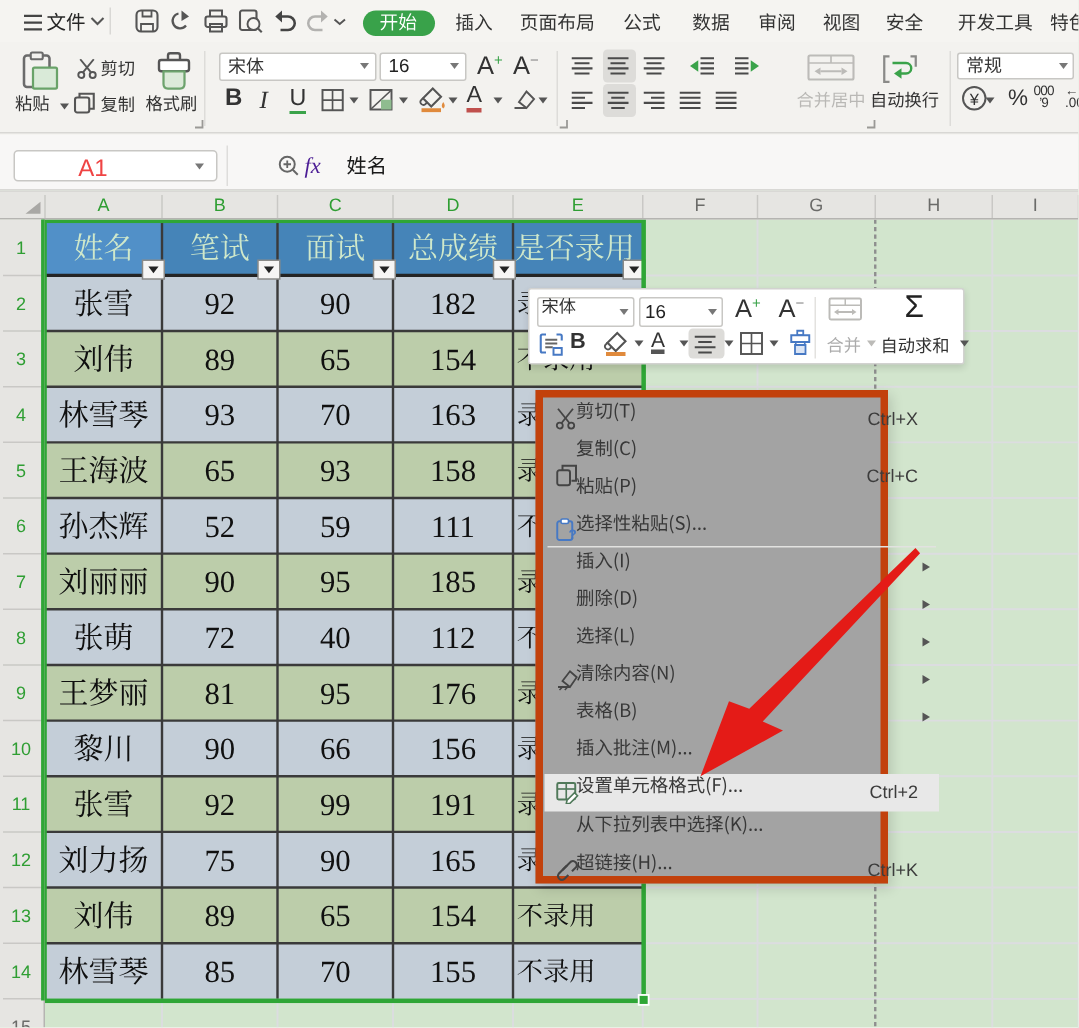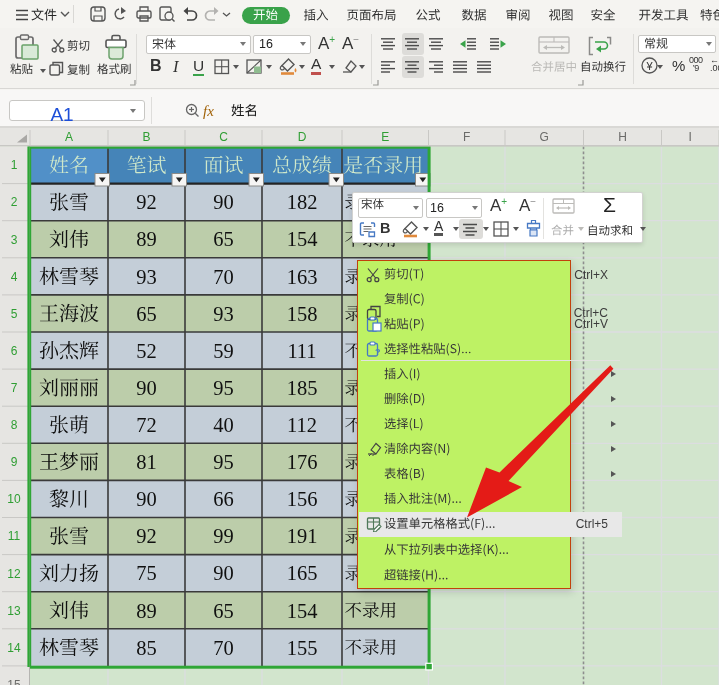--- a/index.html
+++ b/index.html
@@ -2,21 +2,21 @@
 <html><head><meta charset="utf-8"><style>
 *{margin:0;padding:0;box-sizing:border-box}
 html,body{width:719px;height:685px;overflow:hidden;font-family:"Liberation Sans",sans-serif;background:#f5f4f1}
 .abs{position:absolute}
 #page{position:relative;width:719px;height:685px;overflow:hidden}
 #menubar{position:absolute;left:0;top:0;width:719px;height:28px;background:#f5f4f1}
 #ribbon{position:absolute;left:0;top:28px;width:719px;height:61px;background:#f3f2ef;border-bottom:1px solid #d8d7d4}
 #fxbar{position:absolute;left:0;top:89.5px;width:719px;height:37.5px;background:#f8f7f6;border-bottom:1px solid #d9d8d5}
 #sheetsvg{position:absolute;left:0;top:0}
 #minitb{position:absolute;left:352px;top:192px;width:291px;height:51px;background:#fff;border:1px solid #d2d2d0;box-shadow:0 2px 5px rgba(0,0,0,.12);border-radius:2px}
-#ctxmenu{position:absolute;left:357px;top:260px;width:214px;height:329px;background:#bef264;border:1px solid #c2410c;box-shadow:2px 3px 8px rgba(0,0,0,.15)}
+#ctxmenu{position:absolute;left:357px;top:260px;width:235px;height:329px;background:#a3a3a3;border:5px solid #c2410c;box-shadow:2px 3px 8px rgba(0,0,0,.15)}
 .mi{position:absolute;left:1px;width:263px;height:25px}
 .hl{background:#e8e8e8}
 .sc{position:absolute;right:14px;top:0;height:25px;line-height:25px;font-size:12px;color:#3c3c3c}
 .sub{position:absolute;right:6px;top:9px;width:0;height:0;border-left:5px solid #555;border-top:3.5px solid transparent;border-bottom:3.5px solid transparent}
 .vline{position:absolute;width:1px;background:#dddcd9}
 .dd{position:absolute;width:0;height:0;border-left:3.5px solid transparent;border-right:3.5px solid transparent;border-top:4px solid #555}
 .box{position:absolute;background:#fff;border:1px solid #c8c7c4;border-radius:2px}
 .press{position:absolute;background:#dddcd9;border-radius:3px}
 #uitext,#arrowsvg{position:absolute;left:0;top:0;pointer-events:none}
 </style></head>
@@ -220,30 +220,30 @@
       </svg>
       <svg class="abs" style="left:373px;top:52px" width="6" height="6">
         <path d="M5 0 v5 h-5" fill="none" stroke="#9a9996" stroke-width="1.2"></path>
       </svg>
       <svg class="abs" style="left:578px;top:52px" width="6" height="6">
         <path d="M5 0 v5 h-5" fill="none" stroke="#9a9996" stroke-width="1.2"></path>
       </svg>
     </div>
 <div id="fxbar">
       <div class="box" style="left:8.5px;top:10.5px;width:136px;height:21px;border-radius:3px"></div>
-      <div class="abs" style="left:32px;top:14px;width:60px;text-align:center;font-size:19px;color:#1d4ed8">A1</div>
+      <div class="abs" style="left:32px;top:14px;width:60px;text-align:center;font-size:16px;color:#ef4444">A1</div>
       <div class="dd" style="left:130px;top:19px;border-top-color:#777"></div>
       <div class="abs" style="left:151px;top:7px;width:1px;height:27px;background:#dedddb"></div>
       <svg class="abs" style="left:185px;top:13px" width="15" height="15">
         <circle cx="6.5" cy="6.5" r="5" fill="none" stroke="#666" stroke-width="1.3"></circle>
         <line x1="4" y1="6.5" x2="9" y2="6.5" stroke="#666" stroke-width="1.2"></line>
         <line x1="6.5" y1="4" x2="6.5" y2="9" stroke="#666" stroke-width="1.2"></line>
         <line x1="10.2" y1="10.2" x2="13.5" y2="13.5" stroke="#666" stroke-width="1.3"></line>
       </svg>
-      <div class="abs" style="left:203px;top:13px;font-family:'Liberation Serif';font-style:italic;font-size:15px;color:#a16207">fx</div>
+      <div class="abs" style="left:203px;top:13px;font-family:'Liberation Serif';font-style:italic;font-size:15px;color:#4c1d95">fx</div>
     </div>
 <svg id="sheetsvg" width="719" height="685">
       <defs>
         <path id="f59d3" d="M257 799C285 800 292 810 295 822L194 843C187 786 172 699 154 608H43L52 579H148C125 470 99 360 78 294C122 259 175 211 222 161C180 76 120 0 38 -62L50 -76C142 -21 208 46 256 123C285 88 310 53 325 22C379 -12 426 65 290 183C348 301 372 435 387 570C408 573 417 575 425 584L354 649L316 608H217C234 681 248 749 257 799ZM846 360 801 302H709V544H933C947 544 957 549 960 560C927 591 875 632 875 632L829 573H709V801C732 803 740 812 742 826L645 837V573H514C532 624 547 677 560 731C582 731 592 741 596 753L495 775C475 625 434 469 386 362L402 354C441 406 475 471 503 544H645V302H448L456 272H645V-10H370L378 -39H949C963 -39 972 -34 975 -23C941 8 888 51 888 51L841 -10H709V272H903C917 272 927 277 929 288C898 319 846 360 846 360ZM133 288C159 371 187 478 211 579H323C312 452 291 328 247 217C216 240 178 263 133 288Z"></path>
         <path id="f540d" d="M518 805 412 839C340 685 195 505 56 402L67 390C155 439 241 511 316 588C361 543 410 479 423 427C490 379 542 515 332 604C355 629 377 654 397 679H732C601 460 341 278 38 179L47 161C146 186 238 219 322 257V-79H333C366 -79 388 -62 388 -57V-1H811V-75H821C844 -75 877 -59 878 -52V258C898 262 914 269 921 278L838 342L800 300H408C584 396 721 522 814 667C841 668 853 670 861 679L787 752L737 709H420C442 738 462 766 479 794C505 790 513 794 518 805ZM388 270H811V28H388Z"></path>
         <path id="f7b14" d="M842 489 772 554 769 553C798 569 802 633 713 674H940C954 674 964 679 966 690C934 721 882 761 882 761L835 704H621C634 731 645 759 656 787C678 786 689 795 693 806L595 835C569 720 525 597 483 519L499 510C538 553 575 611 606 674H670C698 645 724 599 728 560C739 551 749 548 759 550C602 499 318 441 88 416L91 396C202 402 320 414 431 428V318L144 289L154 261L431 289V184L44 144L55 116L431 155V30C431 -31 455 -47 553 -47H703C913 -47 950 -37 950 -3C950 11 943 18 917 26L915 151H902C889 94 876 45 868 30C863 22 857 18 842 17C821 15 770 14 705 14H560C505 14 497 21 497 41V162L926 206C939 207 949 214 950 225C916 249 859 284 859 284L820 224L497 191V296L807 327C820 328 830 335 831 346C798 370 744 404 744 404L706 346L497 325V422V438C607 454 708 472 791 491C816 480 833 480 842 489ZM314 808 215 839C182 702 122 566 62 479L77 469C132 521 183 593 226 675H288C315 638 340 580 338 532C391 482 451 593 321 675H513C527 675 537 680 539 691C510 720 462 758 462 758L420 705H241C253 732 265 760 276 789C298 788 310 797 314 808Z"></path>
         <path id="f8bd5" d="M793 807 782 801C810 769 843 714 851 672C911 625 973 745 793 807ZM107 834 95 826C137 780 191 701 206 642C274 595 323 737 107 834ZM228 531C247 535 261 542 265 549L200 604L167 569H39L48 539H166V90C166 72 161 66 130 49L173 -31C182 -27 194 -15 200 4C271 78 333 151 365 189L354 201L228 105ZM594 463 554 413H319L327 383H457V98C388 80 331 66 298 60L337 -14C346 -10 353 -2 357 9C495 64 600 109 675 142L671 156L519 115V383H641C655 383 664 388 666 399C639 427 594 463 594 463ZM885 658 839 600H724C723 662 723 727 724 792C749 795 758 806 759 819L655 832C655 751 656 674 658 600H305L313 571H660C672 296 713 81 847 -31C882 -65 939 -92 963 -64C972 -54 969 -36 944 1L959 152L947 154C935 113 919 67 908 41C900 22 895 21 881 35C766 126 732 331 725 571H943C957 571 967 576 970 587C937 617 885 658 885 658Z"></path>
         <path id="f9762" d="M115 583V-76H125C159 -76 180 -60 180 -55V3H817V-69H827C858 -69 884 -53 884 -47V548C906 551 917 558 925 565L847 627L813 583H447C473 623 505 681 531 731H933C947 731 957 736 960 747C924 779 866 824 866 824L815 760H46L55 731H444C436 683 425 624 416 583H191L115 616ZM180 33V555H341V33ZM817 33H653V555H817ZM404 555H590V403H404ZM404 374H590V220H404ZM404 190H590V33H404Z"></path>
         <path id="f603b" d="M260 835 249 828C293 787 349 717 365 663C436 617 485 760 260 835ZM373 245 277 255V15C277 -38 296 -52 390 -52H534C733 -52 769 -42 769 -10C769 3 762 11 737 18L734 131H722C711 80 699 36 691 21C686 12 681 10 667 9C649 7 600 6 537 6H396C348 6 343 10 343 27V221C361 224 371 232 373 245ZM177 223 159 224C157 147 114 76 72 49C53 36 42 15 51 -3C63 -22 98 -17 122 2C159 32 202 108 177 223ZM771 229 759 222C807 169 868 80 880 13C950 -40 1003 116 771 229ZM455 288 443 280C492 240 546 169 554 110C619 61 668 210 455 288ZM259 300V339H738V285H748C769 285 802 300 803 307V602C820 605 835 612 841 619L763 679L728 640H593C643 686 695 744 729 788C750 784 763 791 769 802L670 842C643 783 599 699 561 640H265L194 673V279H205C231 279 259 294 259 300ZM738 611V368H259V611Z"></path>
         <path id="f6210" d="M669 815 660 804C707 781 767 734 789 695C857 664 880 798 669 815ZM142 637V421C142 254 131 74 32 -71L45 -83C192 58 207 260 207 414H388C384 244 372 156 353 138C346 130 338 128 323 128C305 128 256 132 228 135V118C254 114 283 106 293 97C304 87 307 69 307 51C341 51 374 61 395 81C430 113 445 207 451 407C471 409 483 414 490 422L416 481L379 442H207V608H535C549 446 580 301 640 184C569 87 476 1 358 -60L366 -73C492 -23 591 50 667 135C708 70 760 15 824 -26C873 -60 933 -86 956 -55C964 -45 961 -30 930 5L947 154L934 157C922 116 903 67 891 44C882 23 875 23 856 37C795 73 747 124 710 186C776 274 822 370 853 465C881 464 890 470 894 483L789 514C767 422 731 330 680 245C633 349 609 475 599 608H930C944 608 954 613 956 624C923 654 868 697 868 697L820 637H597C594 690 592 743 593 797C617 800 626 812 628 825L526 836C526 768 528 701 533 637H220L142 671Z"></path>
@@ -731,28 +731,20 @@
             </g>
           </svg></span>
       </div>
       <div class="mi" style="top:40px">
         <span class="sc">Ctrl+C</span>
         <span class="abs" style="left:7px;top:4px"><svg width="16" height="16">
             <rect x="1.5" y="4.5" width="8.5" height="10" rx="1.5" fill="none" stroke="#444" stroke-width="1.3"></rect>
             <path d="M5 4.5 v-3 h9 v10 h-3" fill="none" stroke="#444" stroke-width="1.3"></path>
           </svg></span>
       </div>
-      <div class="mi" style="top:51.4px">
-        <span class="sc">Ctrl+V</span>
-        <span class="abs" style="left:7px;top:4px"><svg width="16" height="16">
-            <rect x="1.5" y="2.5" width="10" height="12.5" rx="1.5" fill="none" stroke="#4779c4" stroke-width="1.3"></rect>
-            <rect x="4" y="1" width="5" height="3" rx="1" fill="#fff" stroke="#4779c4" stroke-width="1.1"></rect>
-            <rect x="7" y="7" width="8" height="8" fill="#fff" stroke="#4779c4" stroke-width="1.2"></rect>
-          </svg></span>
-      </div>
       <div class="mi" style="top:76.4px">
         <span class="abs" style="left:7px;top:4px"><svg width="16" height="16">
             <rect x="1.5" y="2.5" width="10" height="12.5" rx="1.5" fill="none" stroke="#4779c4" stroke-width="1.3"></rect>
             <rect x="4" y="1" width="5" height="3" rx="1" fill="#fff" stroke="#4779c4" stroke-width="1.1"></rect>
             <text x="9" y="14" font-size="9" fill="#4779c4" font-weight="bold">?</text>
           </svg></span>
       </div>
       <div class="mi" style="top:101.3px">
         <span class="sub"></span>
       </div>
@@ -767,29 +759,38 @@
         <span class="abs" style="left:7px;top:4px"><svg width="16" height="16">
             <path d="M5 9 L10 2.5 L14.5 6.5 L10 13 Z" fill="none" stroke="#444" stroke-width="1.2"></path>
             <path d="M10 13 H2" stroke="#444" stroke-width="1.2"></path>
             <path d="M3 15 l2.5-2.5 M6.5 15 l2-2" stroke="#444" stroke-width="1"></path>
           </svg></span>
       </div>
       <div class="mi" style="top:201.1px">
         <span class="sub"></span>
       </div>
       <div class="mi hl" style="top:251.0px">
-        <span class="sc">Ctrl+5</span>
+        <span class="sc">Ctrl+2</span>
         <span class="abs" style="left:7px;top:4px"><svg width="16" height="16">
             <rect x="1.5" y="2" width="12" height="11" rx="1" fill="none" stroke="#50795a" stroke-width="1.3"></rect>
             <line x1="1.5" y1="6" x2="13.5" y2="6" stroke="#50795a" stroke-width="1.1"></line>
             <line x1="7.5" y1="2" x2="7.5" y2="13" stroke="#50795a" stroke-width="1.1"></line>
             <path d="M8 13.5 l5-5 2 2 -5 5 -2.5 .5 Z" fill="#fff" stroke="#50795a" stroke-width="1.1"></path>
           </svg></span>
       </div>
       <div class="mi" style="top:277.0px"></div>
+      <div class="mi" style="top:302.5px">
+        <span class="sc">Ctrl+K</span>
+        <span class="abs" style="left:7px;top:4px"><svg width="16" height="16">
+            <g fill="none" stroke="#444" stroke-width="1.4">
+              <path d="M7 9.5 L12.5 4 a2.6 2.6 0 0 1 3.6 3.6 l-2.8 2.8" transform="translate(-2,-1.5)"></path>
+              <path d="M9 6.5 L3.5 12 a2.6 2.6 0 0 0 3.6 3.6 l2.8 -2.8" transform="translate(-1,-1.5)"></path>
+            </g>
+          </svg></span>
+      </div>
       <div class="abs" style="left:3px;top:98.5px;width:259px;height:1px;background:#e2e2e0"></div>
     </div>
 <svg id="uitext" width="719" height="685">
       <g transform="translate(31.0,19.5) scale(0.013000,-0.013000)" fill="#262626">
         <use href="#s6587" x="0"></use>
         <use href="#s4ef6" x="1000"></use>
       </g>
       <g transform="translate(253.0,19.3) scale(0.012500,-0.012500)" fill="#ffffff">
         <use href="#s5f00" x="0"></use>
         <use href="#s59cb" x="1000"></use>

